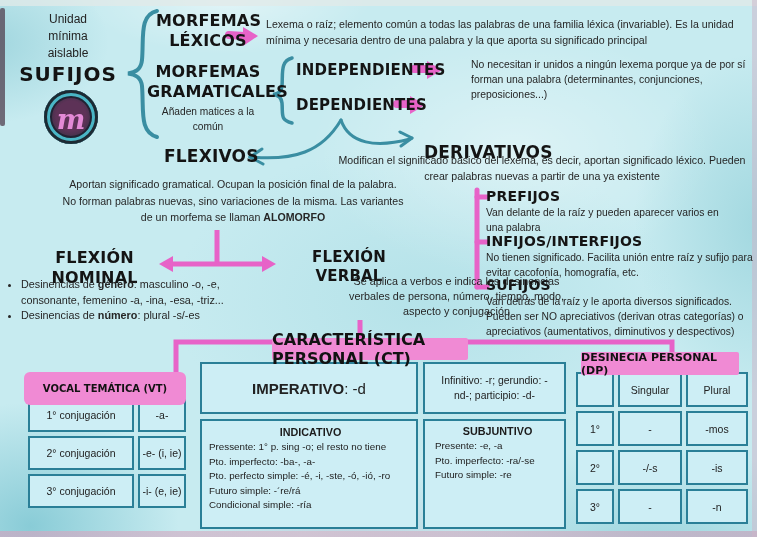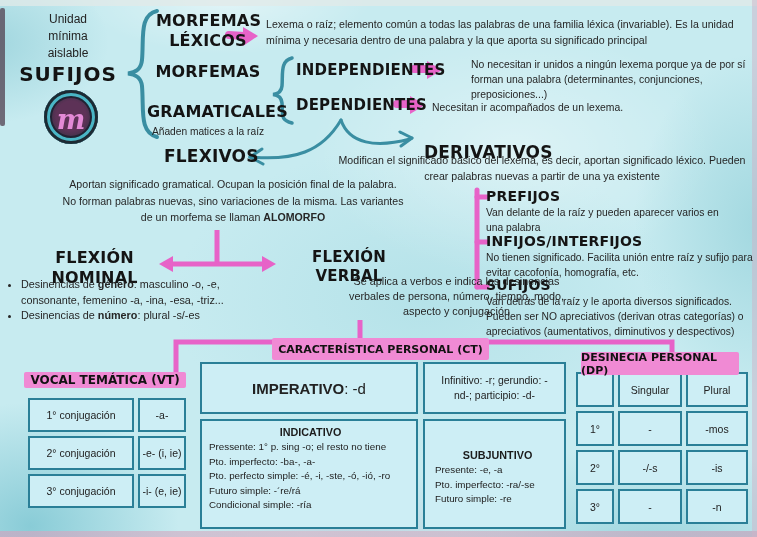--- a/index.html
+++ b/index.html
@@ -120,28 +120,27 @@
   </div>
 
   <div class="abs txt h center" style="left:156px;top:11px;width:104px;font-size:16px;">
     <span style="display:block">MORFEMAS</span>
     <span style="display:block">LÉXICOS</span>
   </div>
   <div class="abs txt body" style="left:266px;top:16px;width:498px;font-size:10.6px;line-height:16px;">Lexema o raíz; elemento común a todas las palabras de una familia léxica (invariable). Es la unidad mínima y necesaria dentro de una palabra y la que aporta su significado principal</div>
 
   <div class="abs txt center" style="left:147px;top:62px;width:122px;">
     <span class="h" style="display:block;font-size:16px;">MORFEMAS</span>
-    <span class="h" style="display:block;font-size:16px;margin-top:20px;">GRAMATICALES</span>
-    <span class="body" style="display:block;font-size:10.2px;margin-top:1px;">Añaden matices a la raíz</span>
+    <span class="h" style="display:block;font-size:16px;">GRAMATICALES</span>
+    <span class="body" style="display:block;font-size:10.2px;margin-top:1px;">Añaden matices a la común</span>
   </div>
 
   <div class="abs txt h" style="left:296px;top:61px;font-size:15px;">INDEPENDIENTES</div>
   <div class="abs txt body" style="left:471px;top:57px;width:304px;font-size:10.4px;line-height:15px;">No necesitan ir unidos a ningún lexema porque ya de por sí forman una palabra (determinantes, conjunciones, preposiciones...)</div>
   <div class="abs txt h" style="left:296px;top:96px;font-size:15px;text-align:right;">DEPENDIENTES</div>
-  <div class="abs txt body" style="left:432px;top:100px;width:270px;font-size:10.4px;">Necesitan ir acompañados de un lexema.</div>
 
   <div class="abs txt h" style="left:164px;top:146px;font-size:17px;">FLEXIVOS</div>
   <div class="abs txt body center" style="left:62px;top:176px;width:342px;font-size:10.6px;line-height:16.5px;">
     <span>Aportan significado gramatical. Ocupan la posición final de la palabra. No forman palabras nuevas, sino variaciones de la misma. Las variantes de un morfema se llaman </span><span class="b">ALOMORFO</span>
   </div>
 
   <div class="abs txt h" style="left:424px;top:142px;font-size:17px;">DERIVATIVOS</div>
   <div class="abs txt body center" style="left:336px;top:153px;width:412px;font-size:10.6px;line-height:15.5px;">Modifican el significado básico del lexema, es decir, aportan significado léxico. Pueden crear palabras nuevas a partir de una ya existente</div>
 
   <div class="abs txt h" style="left:486px;top:188px;font-size:14px;">PREFIJOS</div>
@@ -155,22 +154,22 @@
   <div class="abs txt body" style="left:4px;top:275px;width:238px;font-size:10.8px;line-height:15.5px;">
     <ul style="margin:2px 0 0 0;padding-left:17px;">
       <li><span>Desinencias de </span><span class="b">género</span><span>: masculino -o, -e, consonante, femenino -a, -ina, -esa, -triz...</span></li>
       <li><span>Desinencias de </span><span class="b">número</span><span>: plural -s/-es</span></li>
     </ul>
   </div>
 
   <div class="abs txt h center" style="left:284px;top:248px;width:130px;font-size:15px;">FLEXIÓN VERBAL</div>
   <div class="abs txt body center" style="left:334px;top:274px;width:245px;font-size:10.8px;line-height:15px;">Se aplica a verbos e indica las desinencias verbales de persona, número, tiempo, modo, aspecto y conjugación</div>
 
-  <div class="abs plabel" style="left:272px;top:338px;width:217px;height:22px;font-size:11px;">CARACTERÍSTICA PERSONAL (CT)</div>
-  <div class="abs plabel" style="left:24px;top:372px;width:162px;height:16px;font-size:12px;">VOCAL TEMÁTICA (VT)</div>
+  <div class="abs plabel" style="left:272px;top:338px;width:196px;height:22px;font-size:16px;">CARACTERÍSTICA PERSONAL (CT)</div>
+  <div class="abs plabel" style="left:24px;top:372px;width:162px;height:33px;font-size:10px;border-radius:6px;">VOCAL TEMÁTICA (VT)</div>
   <div class="abs plabel" style="left:581px;top:352px;width:158px;height:23px;font-size:11px;">DESINECIA PERSONAL (DP)</div>
 
   <div class="abs grid" style="left:28px;top:398px;grid-template-columns:106px 48px;grid-auto-rows:34px;gap:4px;">
     <div class="cell">1° conjugación</div>
     <div class="cell">-a-</div>
     <div class="cell">2° conjugación</div>
     <div class="cell">-e- (i, ie)</div>
     <div class="cell">3° conjugación</div>
     <div class="cell">-i- (e, ie)</div>
   </div>
@@ -181,21 +180,21 @@
     </div>
     <div class="cell" style="font-size:10.4px;line-height:15px;padding:0 8px;">Infinitivo: -r; gerundio: -nd-; participio: -d-</div>
     <div class="cell blk">
       <div class="tl-title">INDICATIVO</div>
       <div class="tline">Pressente: 1° p. sing -o; el resto no tiene</div>
       <div class="tline">Pto. imperfecto: -ba-, -a-</div>
       <div class="tline">Pto. perfecto simple: -é, -i, -ste, -ó, -ió, -ro</div>
       <div class="tline">Futuro simple: -´re/rá</div>
       <div class="tline">Condicional simple: -ría</div>
     </div>
-    <div class="cell blk" style="padding-top:28px;padding-left:10px;">
+    <div class="cell blk" style="padding-top:4px;padding-left:10px;">
       <div class="tl-title">SUBJUNTIVO</div>
       <div class="tline">Presente: -e, -a</div>
       <div class="tline">Pto. imperfecto: -ra/-se</div>
       <div class="tline">Futuro simple: -re</div>
     </div>
   </div>
 
   <div class="abs grid" style="left:576px;top:372px;grid-template-columns:38px 64px 62px;grid-auto-rows:35px;gap:4px;">
     <div class="cell"></div>
     <div class="cell">Singular</div>

